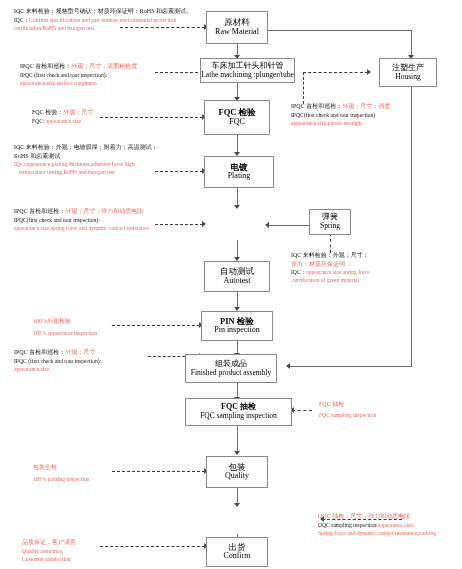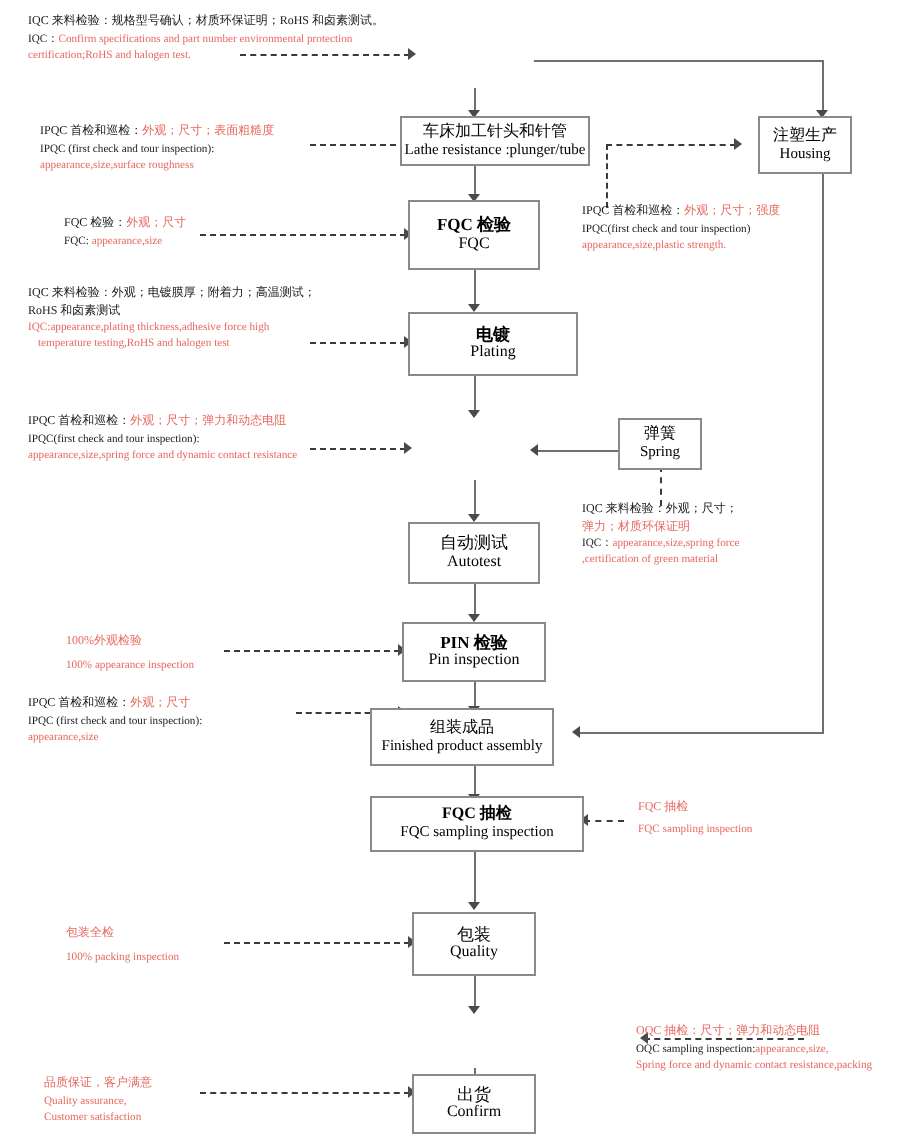--- a/index.html
+++ b/index.html
@@ -128,37 +128,41 @@
 
   <div class="dv" style="left:330px;top:233px;height:20px;"></div>
   <div class="arw up" style="left:327px;top:229px;"></div>
 
   <div class="dh" style="left:292px;top:410px;width:20px;"></div>
   <div class="arw left" style="left:290px;top:407px;"></div>
 
   <div class="dh" style="left:322px;top:519px;width:80px;"></div>
   <div class="arw left" style="left:320px;top:516px;"></div>
 
+  <div class="node" style="left:206px;top:11px;width:62px;height:33px;">
+    <span class="cn">原材料</span>
+    <span class="en">Raw Material</span>
+  </div>
 
   <div class="node small" style="left:190px;top:58px;width:95px;height:25px;margin-left:10px;">
     <span class="cn">车床加工针头和针管</span>
-    <span class="en">Lathe resistance :plunger/tube</span>
-  </div>
-
-  <div class="node small" style="left:379px;top:58px;width:47px;height:29px;">
+    <span class="en">Lathe machining :plunger/tube</span>
+  </div>
+
+  <div class="node small" style="left:379px;top:58px;width:58px;height:29px;">
     <span class="cn">注塑生产</span>
     <span class="en">Housing</span>
   </div>
 
   <div class="node bold" style="left:204px;top:100px;width:66px;height:35px;">
     <span class="cn">FQC 检验</span>
     <span class="en">FQC</span>
   </div>
 
-  <div class="node bold" style="left:204px;top:156px;width:85px;height:32px;">
+  <div class="node bold" style="left:204px;top:156px;width:70px;height:32px;">
     <span class="cn">电镀</span>
     <span class="en">Plating</span>
   </div>
 
 
   <div class="node small" style="left:309px;top:209px;width:42px;height:26px;text-align:right;">
     <span class="cn">弹簧</span>
     <span class="en">Spring</span>
   </div>
 

